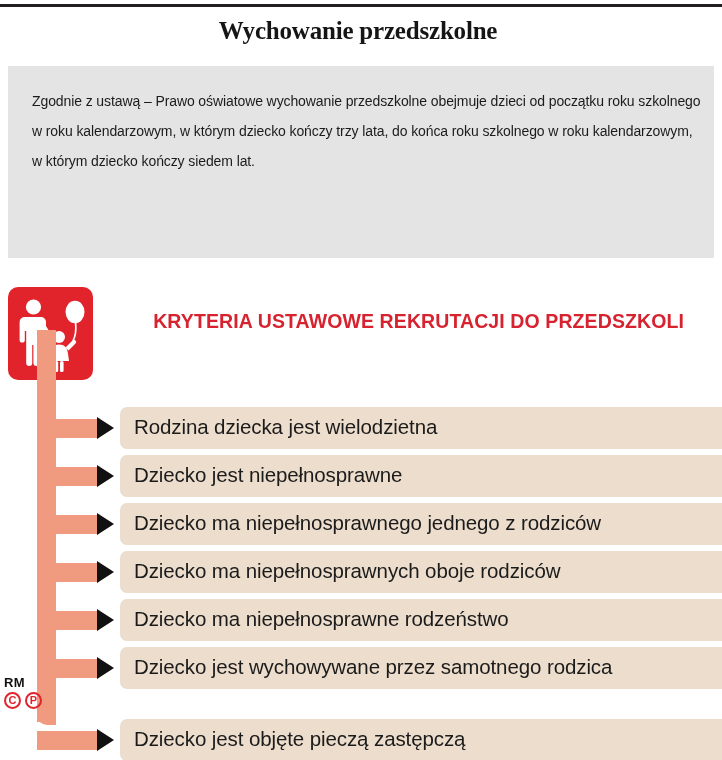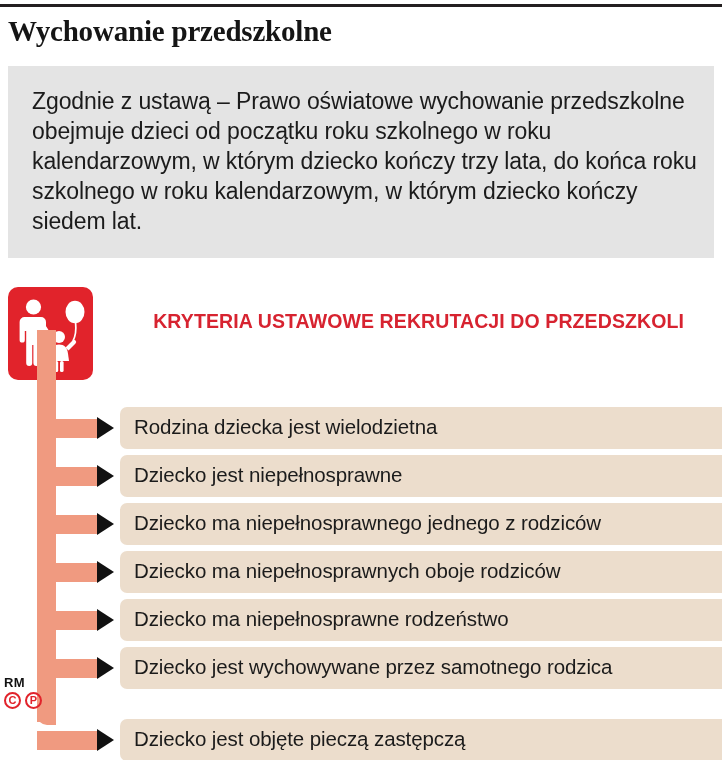--- a/index.html
+++ b/index.html
@@ -24,40 +24,41 @@
     background: #231f20;
   }
 
   
   .page-title {
     position: absolute;
     left: 8px; top: 14px;
     width: 700px;
     font-family: "Liberation Serif", serif;
     font-weight: bold;
-    font-size: 29px;
+    font-size: 25px;
     line-height: 34px;
     letter-spacing: -0.2px;
     color: #151515;
+    text-align: center;
   }
 
   
   .intro-panel {
     position: absolute;
     left: 8px; top: 66px;
     width: 706px;
     height: 192px;
     background: #e4e4e4;
     box-sizing: border-box;
   }
   .intro-text {
     position: absolute;
     left: 24px; top: 20px;
     width: 672px;
-    font-size: 23px;
+    font-size: 14px;
     line-height: 30px;
     color: #1b1b1b;
     letter-spacing: -0.1px;
   }
 
   
   .trunk {
     position: absolute;
     left: 37px; top: 330px;
     width: 19px;

